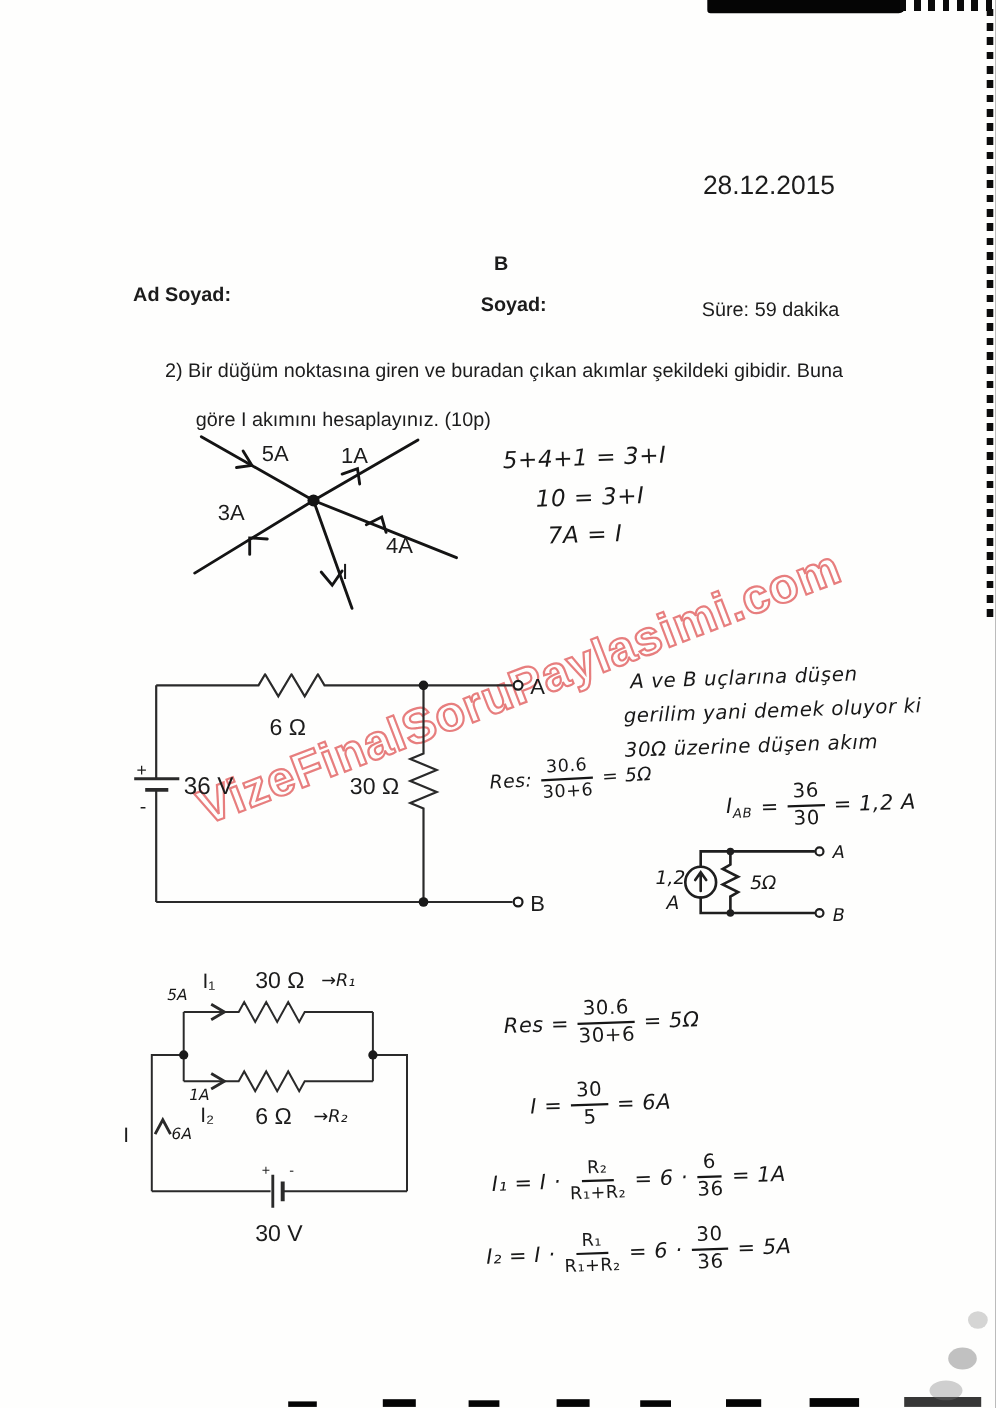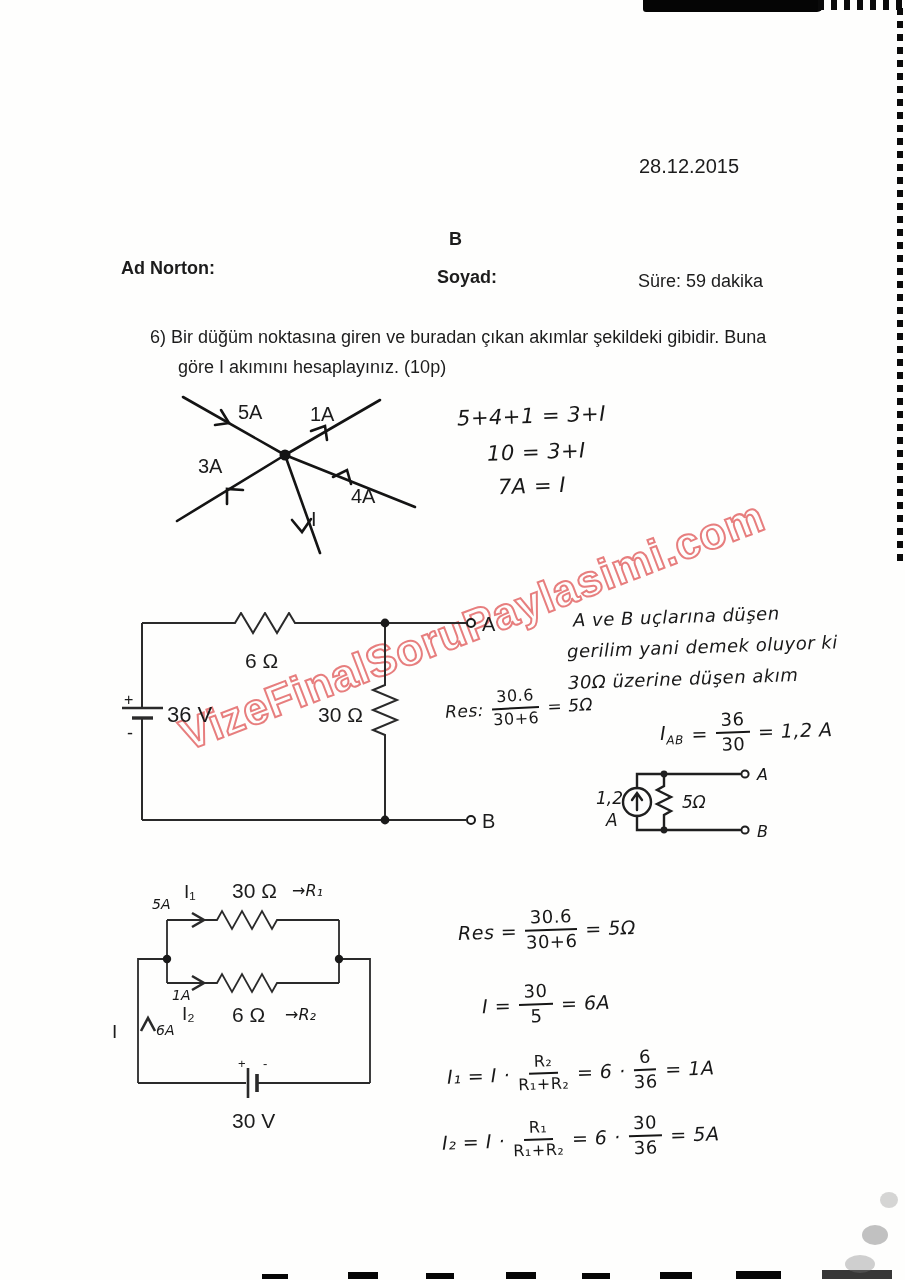--- a/index.html
+++ b/index.html
@@ -54,28 +54,28 @@
   <div class="artifact" style="left:582px;top:1273px;width:28px;height:6px;"></div>
   <div class="artifact" style="left:660px;top:1272px;width:32px;height:7px;"></div>
   <div class="artifact" style="left:736px;top:1271px;width:45px;height:8px;"></div>
   <div class="artifact" style="left:822px;top:1270px;width:70px;height:9px;opacity:.8;"></div>
   <div class="speckle" style="left:862px;top:1225px;width:26px;height:20px;"></div>
   <div class="speckle" style="left:880px;top:1192px;width:18px;height:16px;opacity:.3;"></div>
   <div class="speckle" style="left:845px;top:1255px;width:30px;height:18px;opacity:.35;"></div>
 
   <div class="watermark">VizeFinalSoruPaylasimi.com</div>
 
-  <div class="abs pr" style="left:639px;top:155px;font-size:20px;">28.12.2015</div>
+  <div class="abs pr" style="left:639px;top:155px;font-size:24px;">28.12.2015</div>
   <div class="abs pr" style="left:449px;top:229px;font-size:18px;font-weight:bold;">B</div>
-  <div class="abs pr" style="left:121px;top:258px;font-size:18px;font-weight:bold;">Ad Norton:</div>
+  <div class="abs pr" style="left:121px;top:258px;font-size:18px;font-weight:bold;">Ad Soyad:</div>
   <div class="abs pr" style="left:437px;top:267px;font-size:18px;font-weight:bold;">Soyad:</div>
   <div class="abs pr" style="left:638px;top:271px;font-size:18px;">Süre: 59 dakika</div>
 
-  <div class="abs pr q-text" style="left:150px;top:322px;">6)  Bir düğüm noktasına giren ve buradan çıkan akımlar şekildeki gibidir. Buna</div>
-  <div class="abs pr q-text" style="left:178px;top:352px;text-align:center;">göre I akımını hesaplayınız. (10p)</div>
+  <div class="abs pr q-text" style="left:150px;top:322px;">2)  Bir düğüm noktasına giren ve buradan çıkan akımlar şekildeki gibidir. Buna</div>
+  <div class="abs pr q-text" style="left:178px;top:366px;text-align:center;">göre I akımını hesaplayınız. (10p)</div>
 
   <svg class="abs" style="left:165px;top:385px;" width="320" height="175" viewBox="0 0 320 175">
     <g stroke="#141414" stroke-width="2.6" fill="none" stroke-linecap="round">
       <line x1="18" y1="12" x2="120" y2="70"></line>
       <line x1="215" y1="15" x2="120" y2="70"></line>
       <line x1="120" y1="70" x2="12" y2="136"></line>
       <line x1="250" y1="122" x2="120" y2="70"></line>
       <line x1="120" y1="70" x2="155" y2="168"></line>
       <path d="M50 40 L64 38 L56 25"></path>
       <path d="M162 55 L160 41 L146 46"></path>

